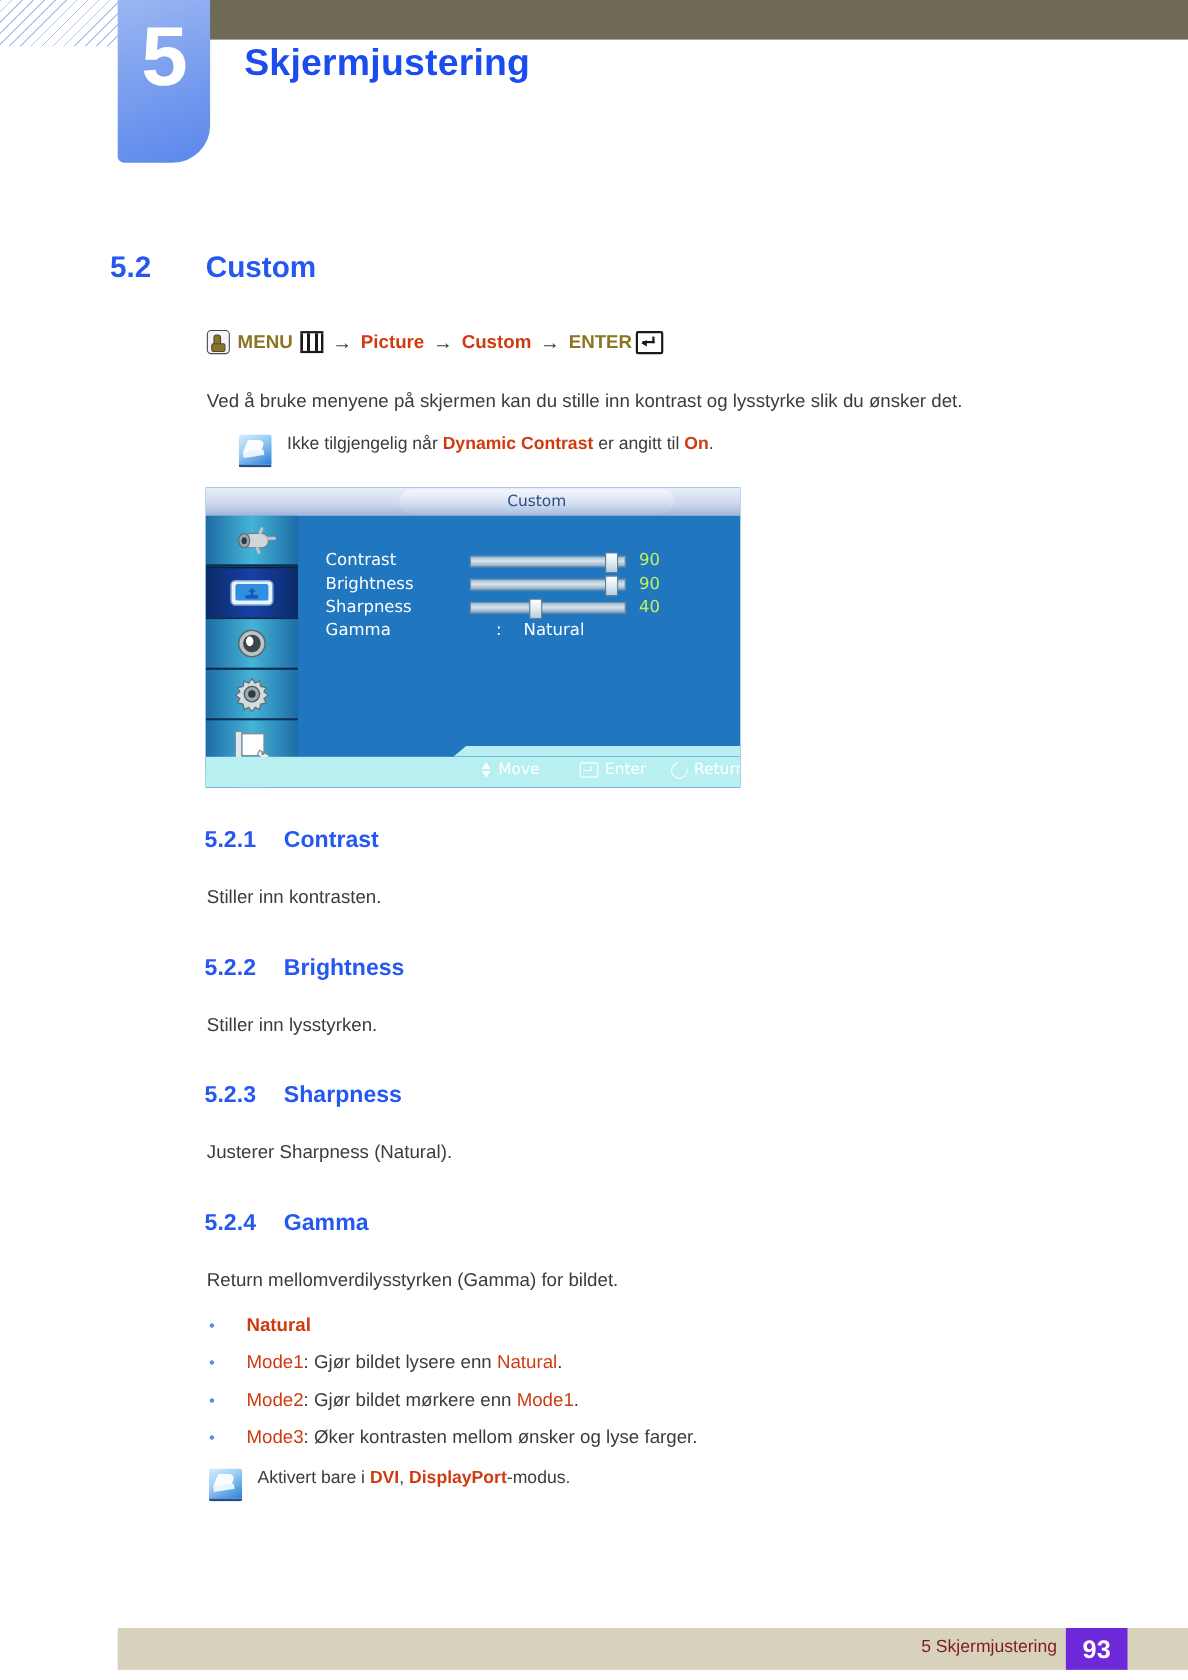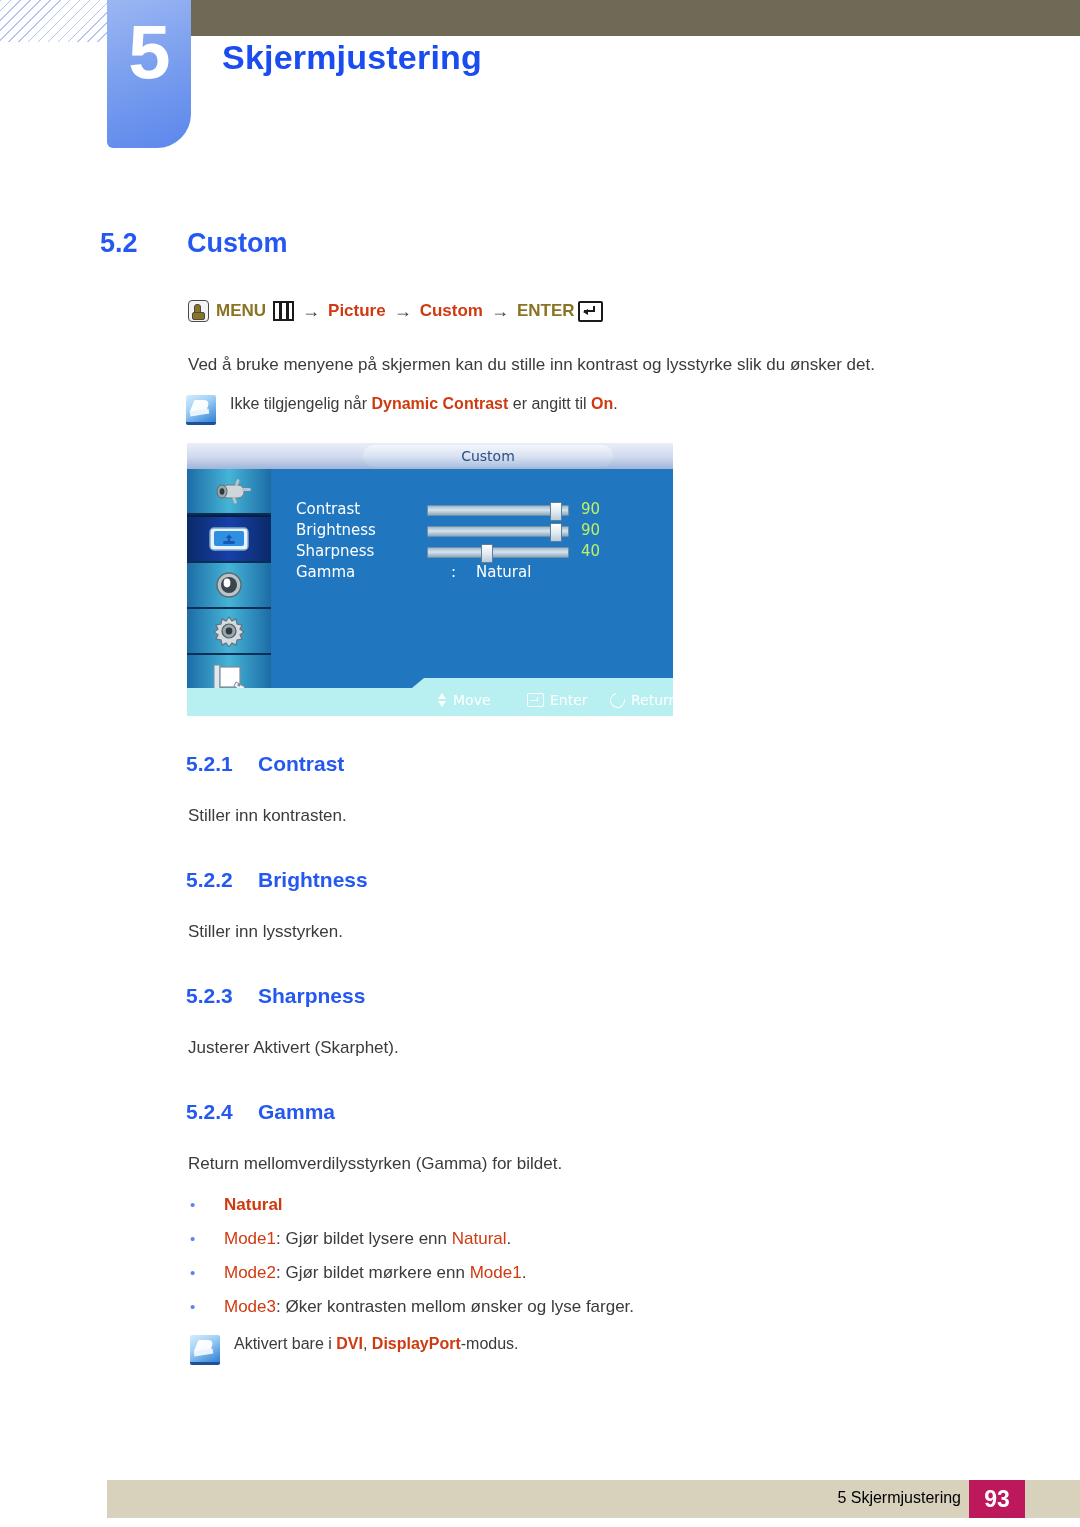--- a/index.html
+++ b/index.html
@@ -211,21 +211,21 @@
     opacity: 0.95;
   }
   .note-icon::after {
     content: "";
     position: absolute;
     left: 4px; top: 15px;
     width: 19px; height: 5px;
     background: #e9f4fd;
     transform: rotate(-9deg);
   }
-  .note-1 { top: 395px; left: 174px; width: 760px; padding-left: 12px; }
+  .note-1 { top: 395px; left: 205px; width: 760px; padding-left: 12px; }
   .note-2 { top: 1335px; left: 190px; width: 760px; }
   .note .red { color: #cf3a10; font-weight: bold; }
 
   
   .osd {
     position: absolute;
     top: 443px;
     left: 187px;
     width: 486px;
     height: 273px;
@@ -429,29 +429,29 @@
     left: 107px;
     width: 973px;
     height: 38px;
     background: #d8d2bd;
   }
   .footer-text {
     position: absolute;
     right: 119px;
     top: 9px;
     font-size: 16px;
-    color: #000000;
+    color: #7f1d1d;
   }
   .footer-page {
     position: absolute;
     right: 55px;
     top: 0;
     width: 56px;
     height: 38px;
-    background: #be185d;
+    background: #6d28d9;
     color: #ffffff;
     font-size: 23px;
     font-weight: bold;
     text-align: center;
     line-height: 38px;
   }
 </style>
 </head>
 <body>
 
@@ -608,21 +608,21 @@
 <div class="body-text" style="top:803px; left:188px; width:790px;">Stiller inn kontrasten.</div>
 
 <div class="subheading" style="top:868px;">
   <span class="num">5.2.2</span><span>Brightness</span>
 </div>
 <div class="body-text" style="top:919px; left:188px; width:790px;">Stiller inn lysstyrken.</div>
 
 <div class="subheading" style="top:984px;">
   <span class="num">5.2.3</span><span>Sharpness</span>
 </div>
-<div class="body-text" style="top:1035px; left:188px; width:790px;">Justerer Aktivert (Skarphet).</div>
+<div class="body-text" style="top:1035px; left:188px; width:790px;">Justerer Sharpness (Natural).</div>
 
 <div class="subheading" style="top:1100px;">
   <span class="num">5.2.4</span><span>Gamma</span>
 </div>
 <div class="body-text" style="top:1151px; left:188px; width:790px;">Return mellomverdilysstyrken (Gamma) for bildet.</div>
 
 <div class="bullet" style="top:1195px;">
   <span class="dot">•</span>
   <span class="red-plain">Natural</span>
 </div>

